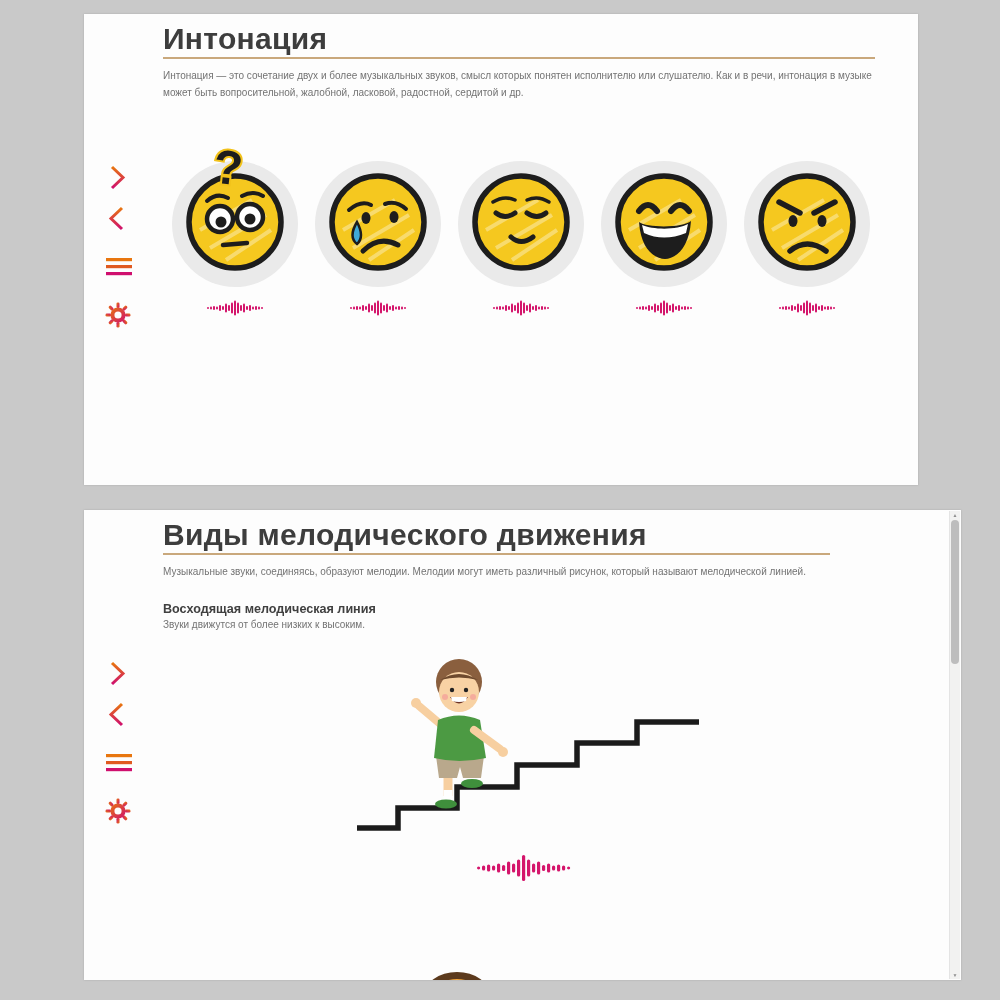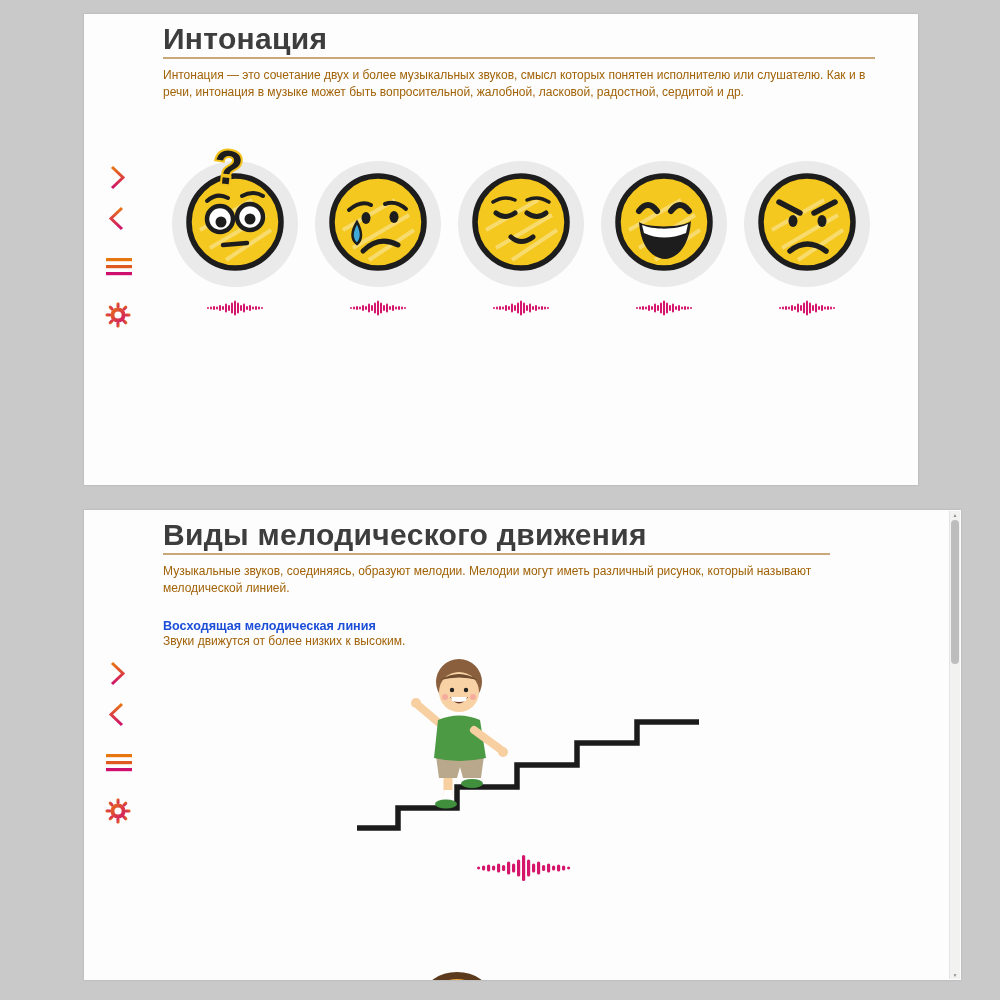--- a/index.html
+++ b/index.html
@@ -19,23 +19,23 @@
   .nav-btn.chev-r{margin-bottom:14px;}
   .nav-btn.chev-l{margin-bottom:26px;}
   .nav-btn.menu{margin-bottom:26px;margin-left:1px;}
 
   
   .content{position:absolute;left:79px;top:12px;width:714px;}
   .slide-title{font-size:30px;font-weight:700;color:#3d3d3d;margin:0;letter-spacing:.3px;line-height:26px;}
   .rule{height:2px;background:#c9a87c;margin-top:5px;}
   #panel1 .rule{width:712px;}
   #panel2 .rule{width:667px;}
-  .body-text{font-size:12px;line-height:17px;color:#a16207;margin:0;}
+  .body-text{font-size:10px;line-height:17px;color:#737373;margin:0;}
   .intro{margin-top:8px;}
-  .subhead{font-size:12.6px;font-weight:700;color:#1d4ed8;margin:0;}
+  .subhead{font-size:12.6px;font-weight:700;color:#404040;margin:0;}
 
   
   .emoji-row{position:absolute;left:86px;top:144px;display:flex;gap:13px;}
   .emoji-cell{width:130px;display:flex;flex-direction:column;align-items:center;position:relative;}
   .emoji-svg{width:130px;height:132px;cursor:pointer;}
   .qmark{position:absolute;left:36px;top:-18px;width:44px;height:58px;pointer-events:none;}
   .waveform{background:none;border:none;padding:0;margin-top:10px;cursor:pointer;line-height:0;}
 
   
   .s2-section-a{margin-top:22px;}
@@ -324,21 +324,21 @@
         </g>
         <circle cx="12" cy="12" r="7" fill="url(#gradD)"></circle>
         <circle cx="12" cy="12" r="3.3" fill="#fdfdfd"></circle>
       </svg>
     </button>
   </nav>
 
   <div class="content">
     <h1 class="slide-title">Виды мелодического движения</h1>
     <div class="rule"></div>
-    <p class="body-text intro">Музыкальные звуков, соединяясь, образуют мелодии. Мелодии могут иметь различный рисунок, который называют мелодической линией.</p>
+    <p class="body-text intro">Музыкальные звуки, соединяясь, образуют мелодии. Мелодии могут иметь различный рисунок, который называют мелодической линией.</p>
     <div class="s2-section-a">
       <p class="subhead">Восходящая мелодическая линия</p>
       <p class="body-text">Звуки движутся от более низких к высоким.</p>
     </div>
   </div>
 
   <div class="illustration">
     <svg viewBox="0 0 350 200" width="350" height="200">
       <polyline points="2,188 43,188 43,168 102,168 102,147 162,147 162,125 222,125 222,103 282,103 282,82 344,82" fill="none" stroke="#1b1b1b" stroke-width="5.5"></polyline>
       <g>

